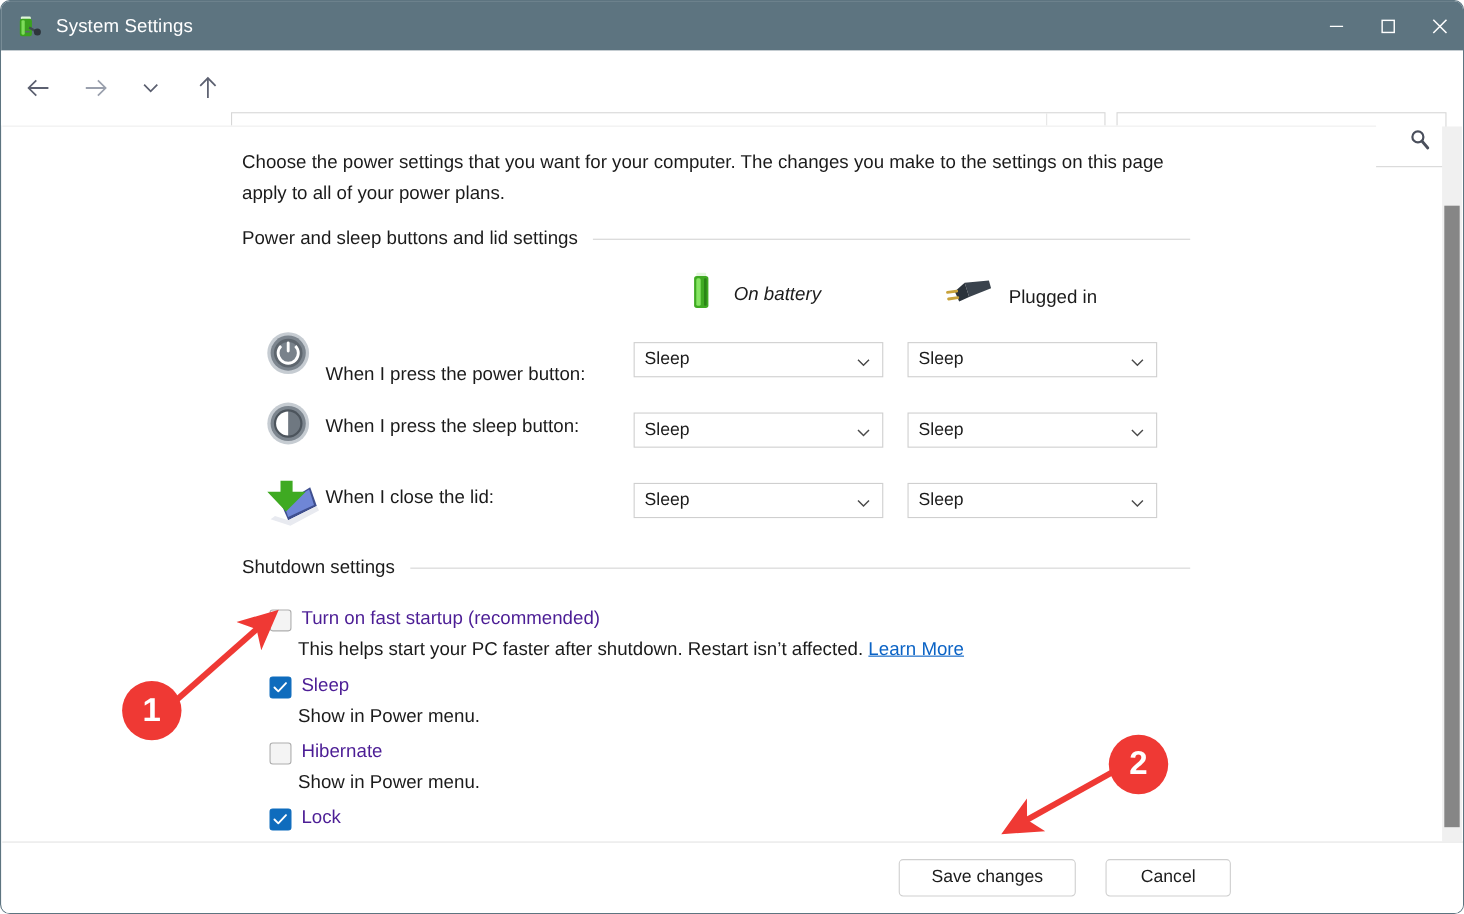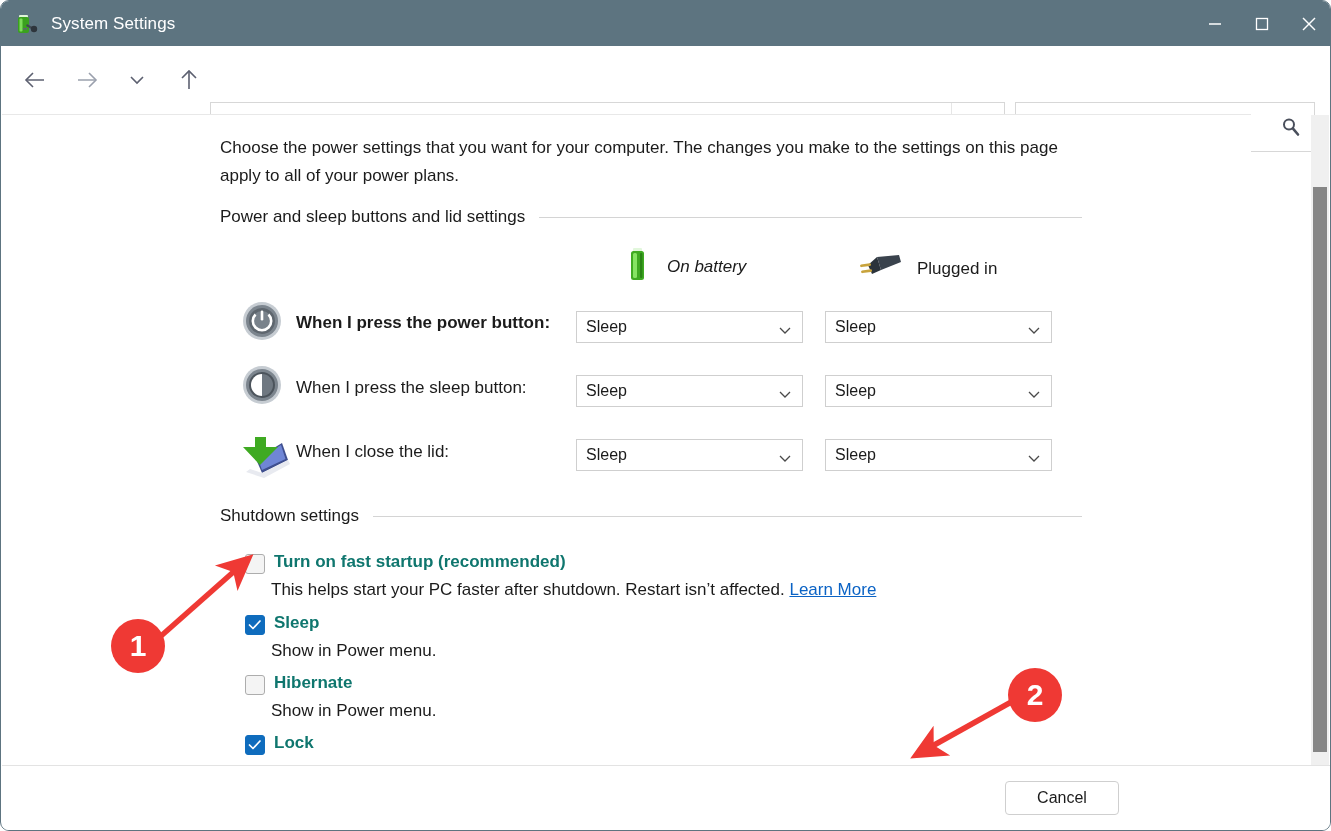--- a/index.html
+++ b/index.html
@@ -264,22 +264,22 @@
     background: #f4f4f4;
   }
   .cbox.checked {
     border: 1px solid #0f6cbd;
     background: #0f6cbd;
   }
   .cbox.checked svg { position: absolute; left: 2px; top: 3px; }
   .cb-title {
     position: absolute;
     font-size: 17px;
-    font-weight: bold;
-    color: #0f766e;
+    font-weight: normal;
+    color: #4c1d95;
     white-space: nowrap;
   }
   .cb-desc {
     position: absolute;
     font-size: 17px;
     color: #1b1b1b;
     white-space: nowrap;
   }
   .link {
     color: #0b63c5;
@@ -488,21 +488,21 @@
     <div class="row-icon" style="left:240px; top:187px;">
       <svg width="40" height="40" viewBox="0 0 40 40">
         <circle cx="20" cy="20" r="19" fill="#c6ccd2"></circle>
         <circle cx="20" cy="20" r="16" fill="#7c858e"></circle>
         <circle cx="20" cy="20" r="13" fill="#5e666e"></circle>
         <circle cx="20" cy="20" r="10" fill="#79828b"></circle>
         <rect x="18.7" y="9.5" width="2.6" height="10" rx="1.3" fill="#ffffff"></rect>
         <path d="M13.5 13.5 A9.2 9.2 0 1 0 26.5 13.5" fill="none" stroke="#ffffff" stroke-width="2.6"></path>
       </svg>
     </div>
-    <div class="row-label" style="left:294px; top:199px;font-weight:bold;">When I press the power button:</div>
+    <div class="row-label" style="left:294px; top:216px;">When I press the power button:</div>
     <div class="combo" style="left:574px; top:197px;">
       <span class="cb-val">Sleep</span>
       <span class="cb-arrow">
         <svg width="14" height="11" viewBox="0 0 14 11">
             <polyline points="2,3 7,8 12,3" fill="none" stroke="#4a4a4a" stroke-width="1.3"></polyline>
           </svg>
       </span>
     </div>
     <div class="combo" style="left:823px; top:197px;">
       <span class="cb-val">Sleep</span>
@@ -603,20 +603,21 @@
       </div>
       <div class="cb-title" style="left:272px; top:619px;">Lock</div>
     </div>
   </div>
 
   <div class="scrollbar">
     <div class="scroll-thumb"></div>
   </div>
 
   <div class="bottombar">
+    <button class="btn btn-save">Save changes</button>
     <button class="btn btn-cancel">Cancel</button>
   </div>
 
   <svg class="anno-svg">
     <defs>
       <marker id="ah" markerWidth="7" markerHeight="7" refX="3.1" refY="3.5" orient="auto">
         <path d="M0,0.4 L6.6,3.5 L0,6.6 L1.7,3.5 Z" fill="#ef3934"></path>
       </marker>
     </defs>
     <line x1="160" y1="635" x2="238" y2="566" stroke="#ef3934" stroke-width="5.5" marker-end="url(#ah)"></line>

